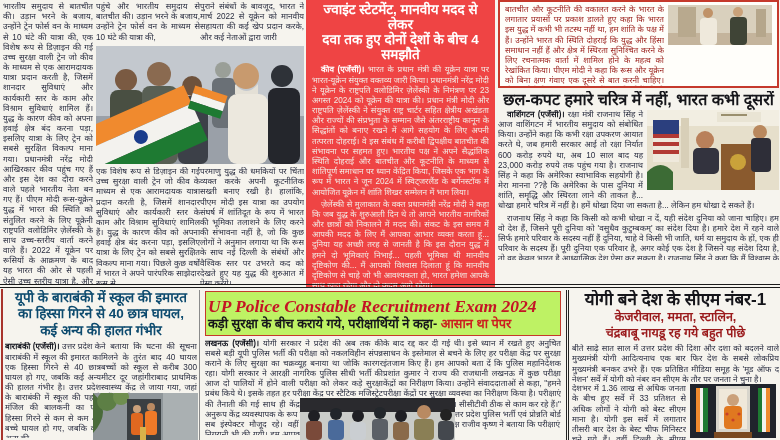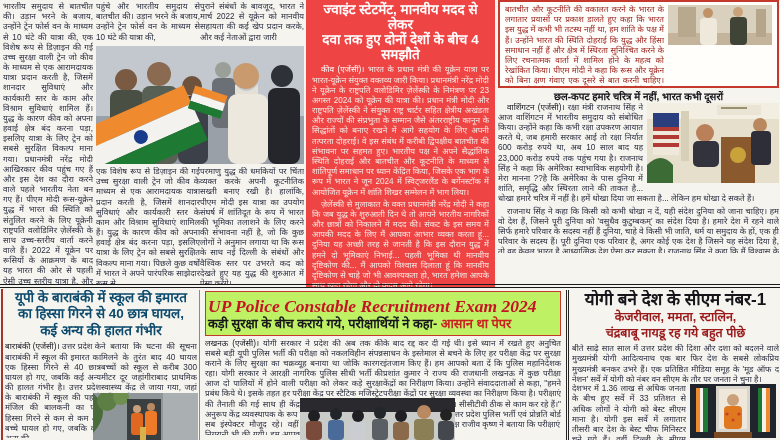--- a/index.html
+++ b/index.html
@@ -1,21 +1,21 @@
 <!DOCTYPE html>
 <html lang="hi"><head>
 <meta charset="utf-8">
 <style>
   html,body{margin:0;padding:0;background:#e9e6df;}
   #page{position:relative;width:780px;height:440px;background:#f6f4ee;overflow:hidden;
         font-family:"Liberation Sans",sans-serif;color:#23252e;}
   .abs{position:absolute;}
   .bodytxt{font-size:8.2px;line-height:1.24;text-align:justify;color:#2b2f42;overflow:hidden;}
   .bodytxt p{margin:0 0 2px 0;text-indent:9px;}
-  .dl{font-weight:normal;color:#14161f;margin-top:23px;}
+  .dl{font-weight:bold;color:#14161f;margin-top:23px;}
   .cols{display:flex;overflow:hidden;}
   .cols>div{flex:1;}
   svg{display:block;}
   
   .maroon{background:#ef4444;color:#fff;padding:2px 6px 4px 6px;box-sizing:border-box;}
   .maroon .hl{font-size:13.5px;font-weight:bold;text-align:center;line-height:1.12;color:#ffffff;}
   .maroon .bodytxt{color:#f3e9e4;font-size:8.2px;}
   
   .redbox{border:2px solid #c5392c;background:#fffefa;box-sizing:border-box;padding:3px 5px;}
   .redbox .bodytxt{color:#9c2420;}
@@ -98,21 +98,21 @@
       <circle cx="40" cy="8" r="5" fill="#c09268"></circle>
         <rect x="32" y="13" width="17" height="27" rx="4" fill="#efe9dc"></rect>
       <circle cx="70" cy="7" r="5" fill="#caa27a"></circle>
         <rect x="62" y="12" width="17" height="28" rx="4" fill="#3f4436"></rect>
       <rect x="88" y="4" width="10" height="28" fill="#b5a68b"></rect>
     </svg>
     <div class="bodytxt">बातचीत और कूटनीति की वकालत करने के भारत के लगातार प्रयासों पर प्रकाश डालते हुए कहा कि भारत इस युद्ध में कभी भी तटस्थ नहीं था, हम शांति के पक्ष में हैं। उन्होंने भारत की स्थिति दोहराई कि युद्ध और हिंसा समाधान नहीं हैं और क्षेत्र में स्थिरता सुनिश्चित करने के लिए रचनात्मक वार्ता में शामिल होने के महत्व को रेखांकित किया। पीएम मोदी ने कहा कि रूस और यूक्रेन को बिना क्षण गंवाए एक दूसरे से बात करनी चाहिए। पीएम मोदी ने आज सुबह कीव में राष्ट्रपति ज़ेलेंस्की से मुलाक़ात की, दोनों नेताओं ने हाथ मिलाया, इससे पहले पीएम मोदी ने यूक्रेनी राष्ट्रपति को गले लगाया। जैसे ही दोनों ने युद्धग्रस्त देश के मार्टिरोलॉजिस्ट प्रदर्शनी का दौरा किया, पीएम मोदी का हाथ ज़ेलेंस्की के कंधे पर मजबूती से रहा जो यूक्रेन के साथ भारत की एकजुटता का संकेत था।</div>
   </div>
 
   <div class="abs" style="left:498px;top:91px;width:281px;height:192px;overflow:hidden;">
-    <div class="hl-black" style="font-size:10px;">छल-कपट हमारे चरित्र में नहीं, भारत कभी दूसरों</div>
+    <div class="hl-black" style="font-size:16px;">छल-कपट हमारे चरित्र में नहीं, भारत कभी दूसरों</div>
     <div class="bodytxt" style="height:150px;">
 
       <svg class="photo-r" width="132" height="80" viewBox="0 0 132 80">
         <rect width="132" height="80" fill="#e6dfcb"></rect>
         <rect x="0" y="0" width="132" height="16" fill="#f2eee2"></rect>
         <rect x="70" y="2" width="44" height="10" fill="#e9e4d4"></rect>
           <rect x="74" y="4" width="26" height="2" fill="#9a8f6e"></rect>
         <g>
           <rect x="6" y="10" width="26" height="42" fill="#b8b0a0"></rect>
           <rect x="6" y="10" width="26" height="14" fill="#2b3f7e"></rect>

